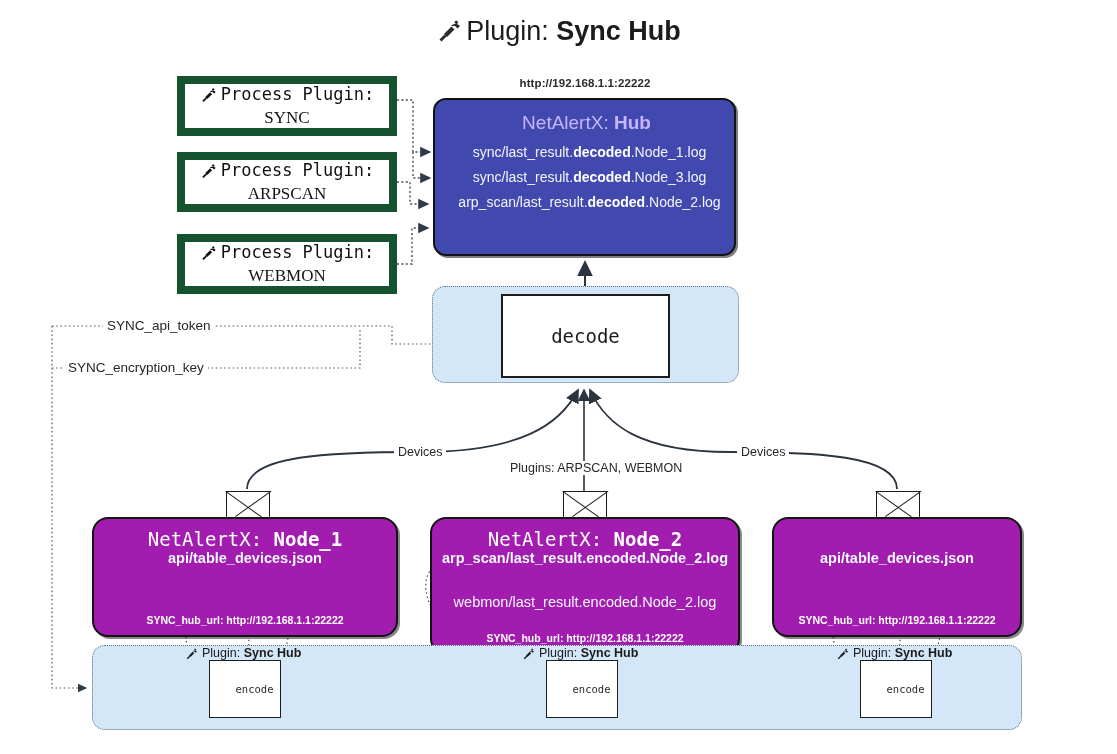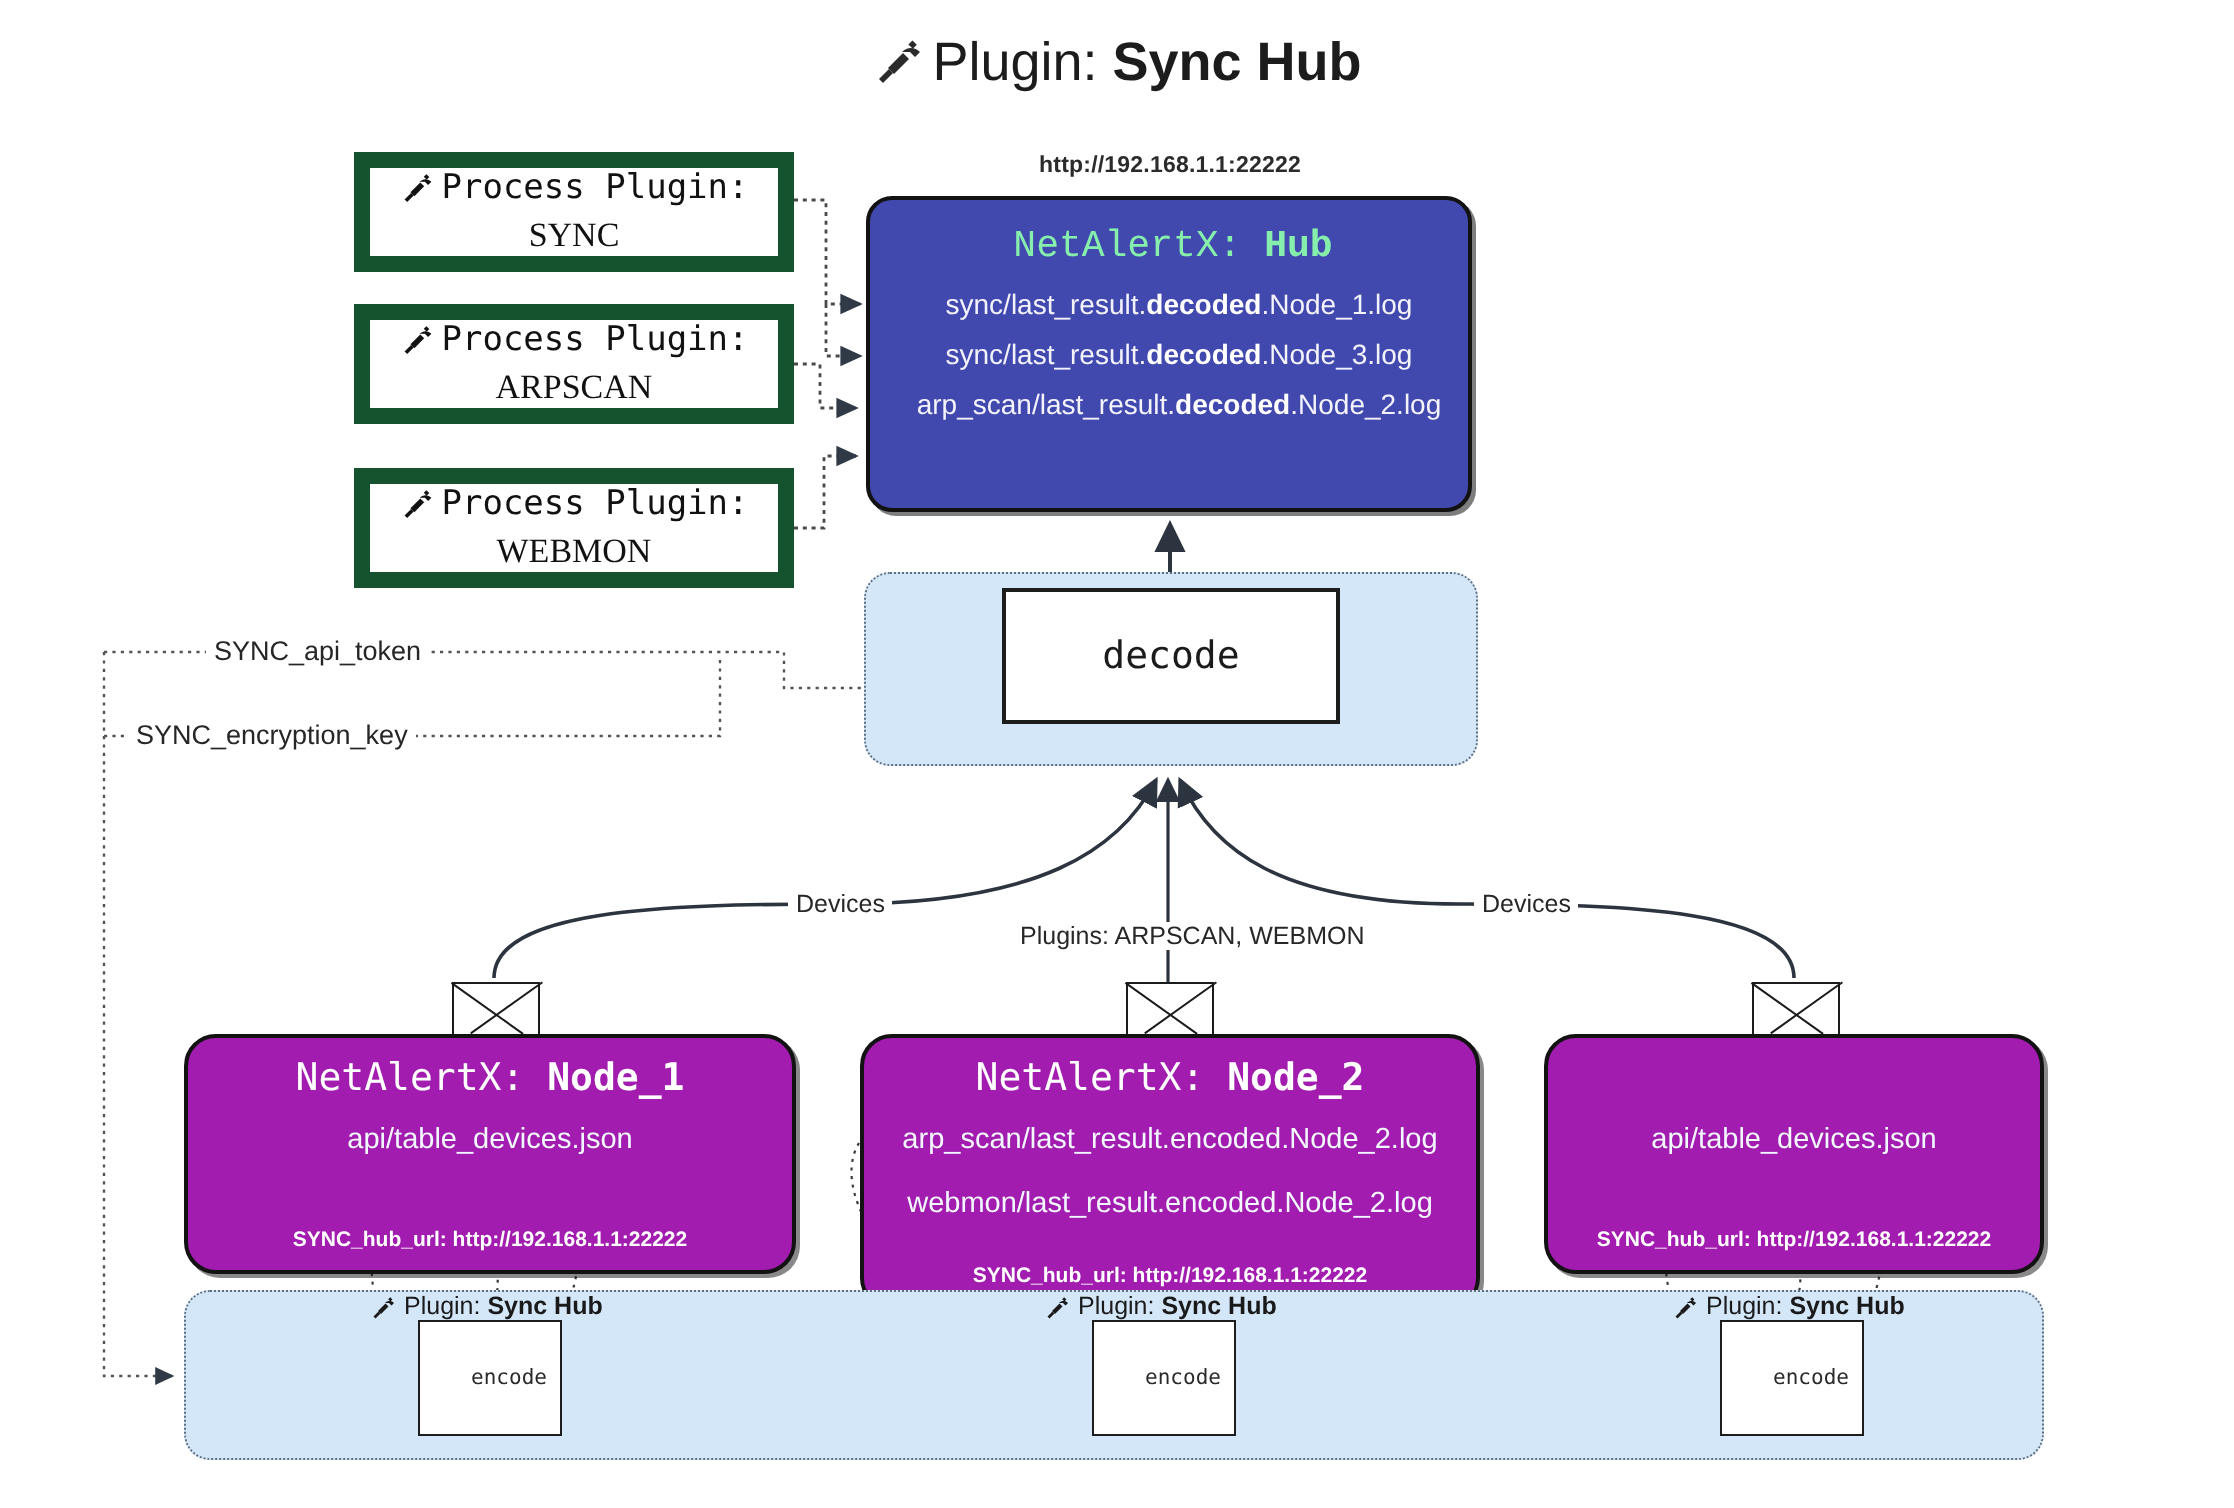--- a/index.html
+++ b/index.html
@@ -87,23 +87,23 @@
     background:#4249ae;
     border:2px solid #121212;
     border-radius:13px;
     box-shadow:2px 2px 0 rgba(20,20,20,.55);
   }
   #hub-title{
     position:absolute;
     left:0; top:12px;
     width:303px;
     text-align:center;
-    font-family:Liberation Mono, monospace;
+    font-family:Liberation Sans, sans-serif;
     font-size:19px;
-    color:#86efac;
+    color:#c4b5fd;
     white-space:nowrap;
   }
   #hub-title b{font-weight:bold;}
   .hub-log{
     position:absolute;
     left:6px;
     width:297px;
     text-align:center;
     font-size:14px;
     color:#f3f4fb;
@@ -121,21 +121,21 @@
     left:432px; top:286px;
     width:307px; height:97px;
     box-sizing:border-box;
     background:#d4e7f9;
     border:1.6px dotted #5e6f80;
     border-radius:13px;
   }
   #decode-box{
     position:absolute;
     left:501px; top:294px;
-    width:169px; height:68px;
+    width:169px; height:84px;
     box-sizing:border-box;
     background:#ffffff;
     border:2px solid #1d1d1d;
     display:flex;
     align-items:center;
     justify-content:center;
     font-family:"DejaVu Sans Mono","Liberation Mono",monospace;
     font-size:19px;
     color:#1b1b1b;
   }
@@ -211,21 +211,21 @@
   .node-title b{font-weight:bold;}
   .node-line{
     position:absolute;
     left:0;
     width:100%;
     text-align:center;
     font-size:14.5px;
     color:#f2f8ff;
     white-space:nowrap;
   }
-  .node-line.l0{top:562px;}
+  .node-line.l0{top:550px;font-weight:bold;}
   .node-line.l1{top:594px;}
   .node-url{
     position:absolute;
     left:0; bottom:9px;
     width:100%;
     text-align:center;
     font-size:10.5px;
     font-weight:bold;
     color:#ffffff;
     white-space:nowrap;

